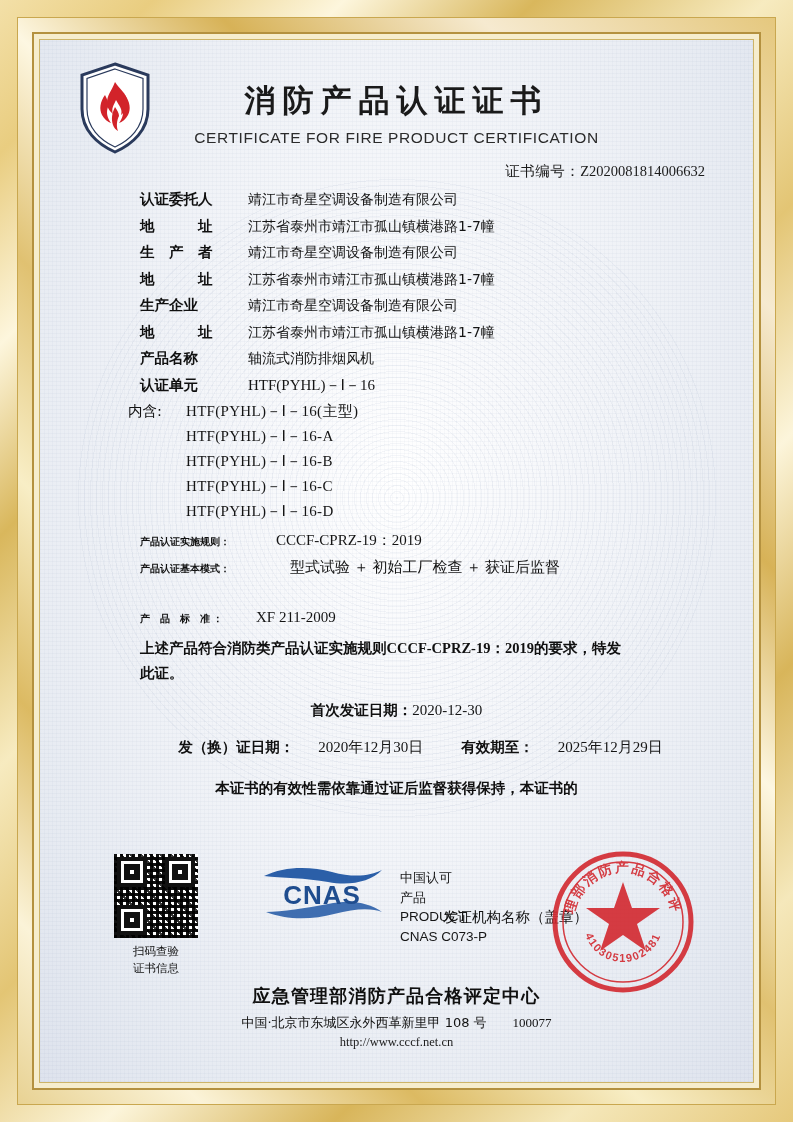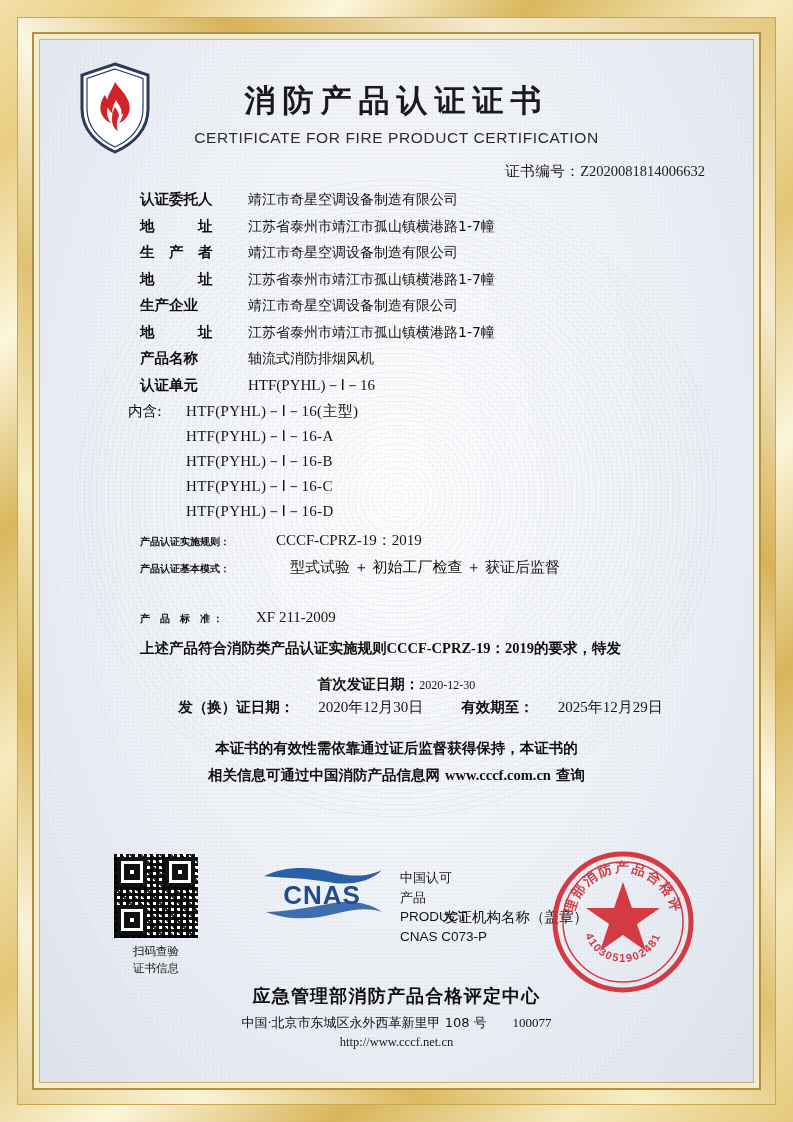--- a/index.html
+++ b/index.html
@@ -230,28 +230,28 @@
     font-size: 15px;
   }
   .date-row .d-lbl {
     font-family: "DejaVu Sans", sans-serif;
     font-weight: bold;
     font-size: 14.5px;
     color: #101010;
   }
   .date-row .d-val {
     font-family: "Liberation Serif", serif;
-    font-size: 12px;
+    font-size: 15px;
     color: #141414;
   }
   .issue-row {
     display: flex;
     justify-content: center;
     align-items: baseline;
-    margin-top: 4px;
+    margin-top: 18px;
     gap: 24px;
     padding: 0 52px 0 100px;
   }
   .issue-row .i-lbl {
     font-family: "DejaVu Sans", sans-serif;
     font-weight: bold;
     font-size: 14.5px;
     color: #101010;
   }
   .issue-row .i-val {
@@ -500,36 +500,36 @@
               <span class="rval">型式试验 ＋ 初始工厂检查 ＋ 获证后监督</span>
             </div>
 
             <div class="rule-row">
               <span class="rlbl w3">产　品　标　准 ：</span>
               <span class="rval">XF 211-2009</span>
             </div>
 
             <div class="statement">
               <span>上述产品符合消防类产品认证实施规则</span><span class="mono">CCCF-CPRZ-19：2019</span><span>的要求，特发</span>
+              <span class="l2">此证。</span>
             </div>
 
             <div class="date-row">
               <span class="d-lbl">首次发证日期：</span><span class="d-val">2020-12-30</span>
             </div>
 
             <div class="issue-row">
               <span class="i-lbl">发（换）证日期：</span>
               <span class="i-val">2020年12月30日</span>
               <span class="i-lbl" style="margin-left:14px;">有效期至：</span>
               <span class="i-val">2025年12月29日</span>
             </div>
 
             <div class="validity">
               <div>本证书的有效性需依靠通过证后监督获得保持，本证书的</div>
-              <div><span>相关信息可通过中国消防产品信息网 </span><span class="url">www.cccf.com.cn</span><span> 查询</span></div>
             </div>
           </div>
 
           <div class="footer">
 
             <div class="qr-block">
               <div class="qr">
                   <span class="eye3"></span>
                 </div>
               <div class="qr-caption">

